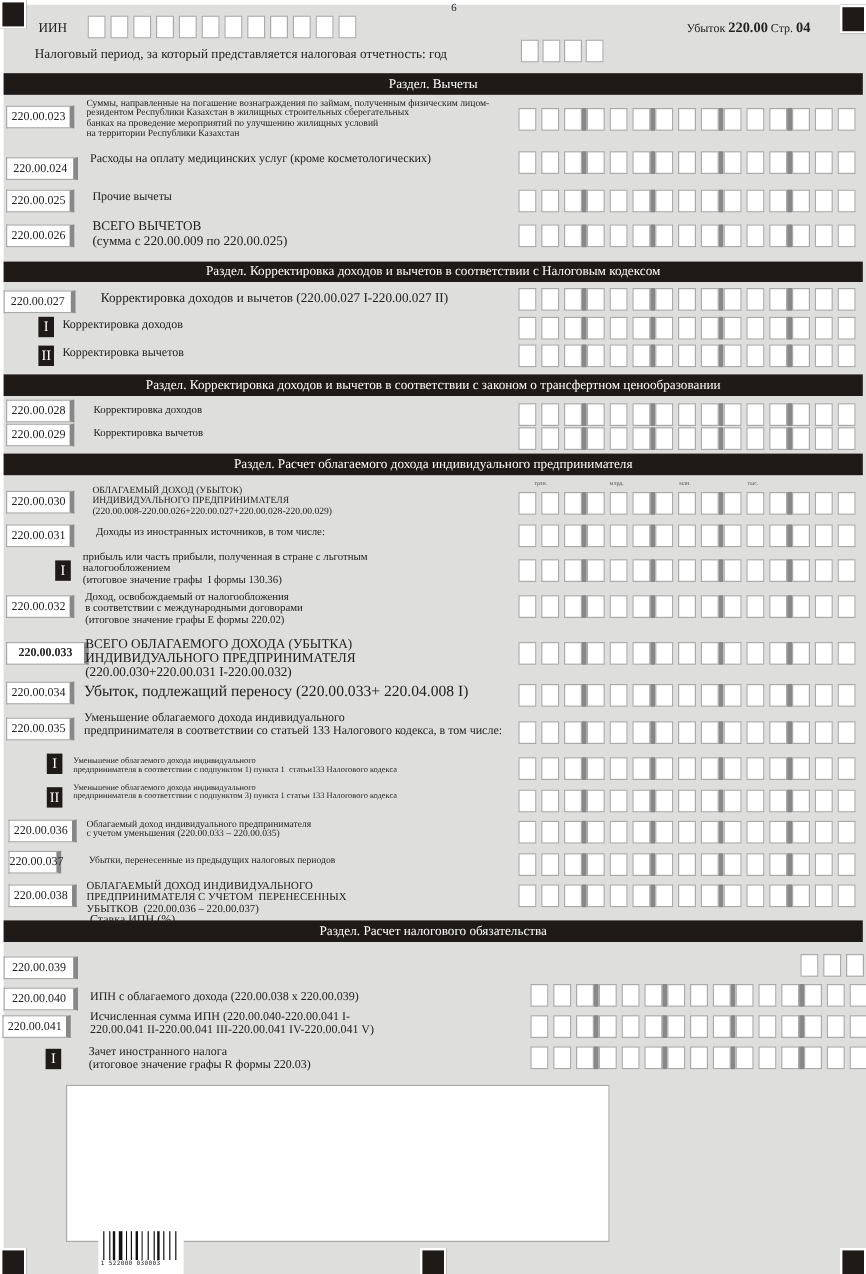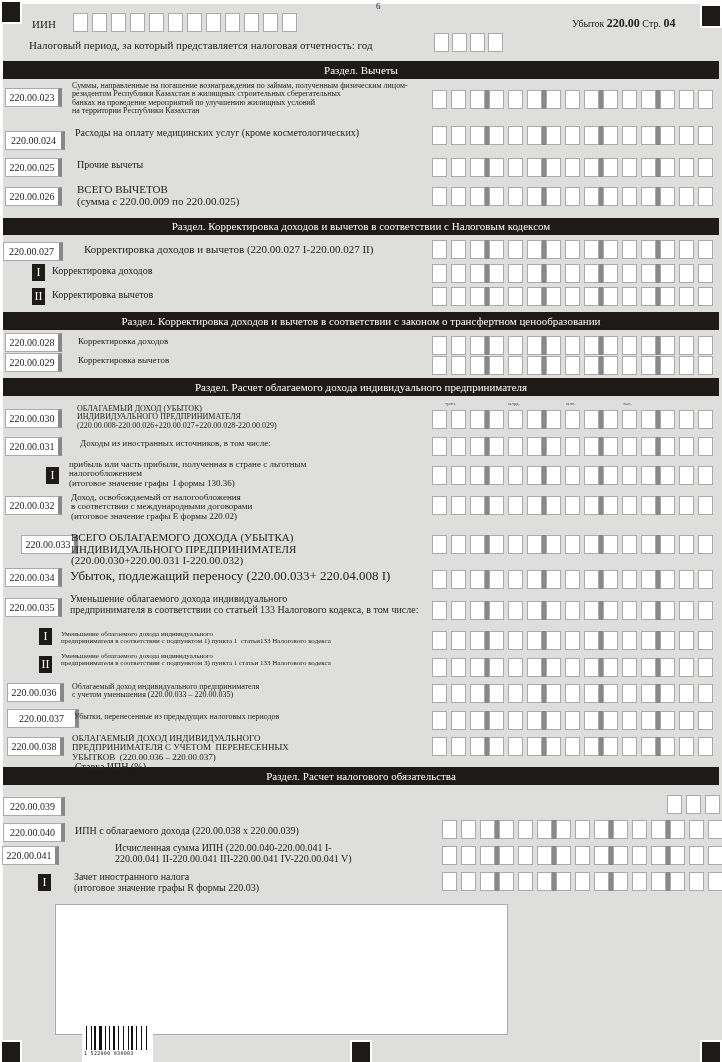--- a/index.html
+++ b/index.html
@@ -380,21 +380,21 @@
       <div class="sep" style="left: 599px; top: 496px;"></div>
       <div class="box" style="left: 603px; top: 496px;"></div>
       <div class="box" style="left: 622px; top: 496px;"></div>
       <div class="box" style="left: 641px; top: 496px;"></div>
       <div class="sep" style="left: 656px; top: 496px;"></div>
       <div class="box" style="left: 660px; top: 496px;"></div>
       <div class="box" style="left: 679px; top: 496px;"></div>
       <div class="box" style="left: 698px; top: 496px;"></div>
     </div>
     <div>
-      <div class="code" style="left: 21px; top: 535px; width: 57px;">220.00.033</div>
+      <div class="code" style="left: 5px; top: 535px; width: 69px; font-weight: bold;">220.00.033</div>
       <div class="lbl" style="left: 71px; top: 532px; font-size: 11px;">ВСЕГО ОБЛАГАЕМОГО ДОХОДА (УБЫТКА)
 ИНДИВИДУАЛЬНОГО ПРЕДПРИНИМАТЕЛЯ
 (220.00.030+220.00.031 I-220.00.032)</div>
       <div class="box" style="left: 432px; top: 535px;"></div>
       <div class="box" style="left: 451px; top: 535px;"></div>
       <div class="box" style="left: 470px; top: 535px;"></div>
       <div class="sep" style="left: 485px; top: 535px;"></div>
       <div class="box" style="left: 489px; top: 535px;"></div>
       <div class="box" style="left: 508px; top: 535px;"></div>
       <div class="box" style="left: 527px; top: 535px;"></div>
@@ -524,21 +524,21 @@
       <div class="sep" style="left: 599px; top: 684px;"></div>
       <div class="box" style="left: 603px; top: 684px;"></div>
       <div class="box" style="left: 622px; top: 684px;"></div>
       <div class="box" style="left: 641px; top: 684px;"></div>
       <div class="sep" style="left: 656px; top: 684px;"></div>
       <div class="box" style="left: 660px; top: 684px;"></div>
       <div class="box" style="left: 679px; top: 684px;"></div>
       <div class="box" style="left: 698px; top: 684px;"></div>
     </div>
     <div>
-      <div class="code" style="left: 7px; top: 709px; width: 72px;">220.00.037</div>
+      <div class="code" style="left: 7px; top: 709px; width: 44px;">220.00.037</div>
       <div class="lbl" style="left: 74px; top: 713px; font-size: 8px;">Убытки, перенесенные из предыдущих налоговых периодов</div>
       <div class="box" style="left: 432px; top: 711px;"></div>
       <div class="box" style="left: 451px; top: 711px;"></div>
       <div class="box" style="left: 470px; top: 711px;"></div>
       <div class="sep" style="left: 485px; top: 711px;"></div>
       <div class="box" style="left: 489px; top: 711px;"></div>
       <div class="box" style="left: 508px; top: 711px;"></div>
       <div class="box" style="left: 527px; top: 711px;"></div>
       <div class="sep" style="left: 542px; top: 711px;"></div>
       <div class="box" style="left: 546px; top: 711px;"></div>
@@ -603,21 +603,21 @@
       <div class="box" style="left: 613px; top: 820px;"></div>
       <div class="box" style="left: 632px; top: 820px;"></div>
       <div class="box" style="left: 651px; top: 820px;"></div>
       <div class="sep" style="left: 666px; top: 820px;"></div>
       <div class="box" style="left: 670px; top: 820px;"></div>
       <div class="box" style="left: 689px; top: 820px;"></div>
       <div class="box" style="left: 708px; top: 820px;"></div>
     </div>
     <div>
       <div class="code" style="left: 2px; top: 846px; width: 57px;">220.00.041</div>
-      <div class="lbl" style="left: 75px; top: 843px; font-size: 10px; margin-left: 40px;">Исчисленная сумма ИПН (220.00.040-220.00.041 I-
+      <div class="lbl" style="left: 75px; top: 843px; font-size: 10px;">Исчисленная сумма ИПН (220.00.040-220.00.041 I-
 220.00.041 II-220.00.041 III-220.00.041 IV-220.00.041 V)</div>
       <div class="box" style="left: 442px; top: 846px;"></div>
       <div class="box" style="left: 461px; top: 846px;"></div>
       <div class="box" style="left: 480px; top: 846px;"></div>
       <div class="sep" style="left: 495px; top: 846px;"></div>
       <div class="box" style="left: 499px; top: 846px;"></div>
       <div class="box" style="left: 518px; top: 846px;"></div>
       <div class="box" style="left: 537px; top: 846px;"></div>
       <div class="sep" style="left: 552px; top: 846px;"></div>
       <div class="box" style="left: 556px; top: 846px;"></div>

